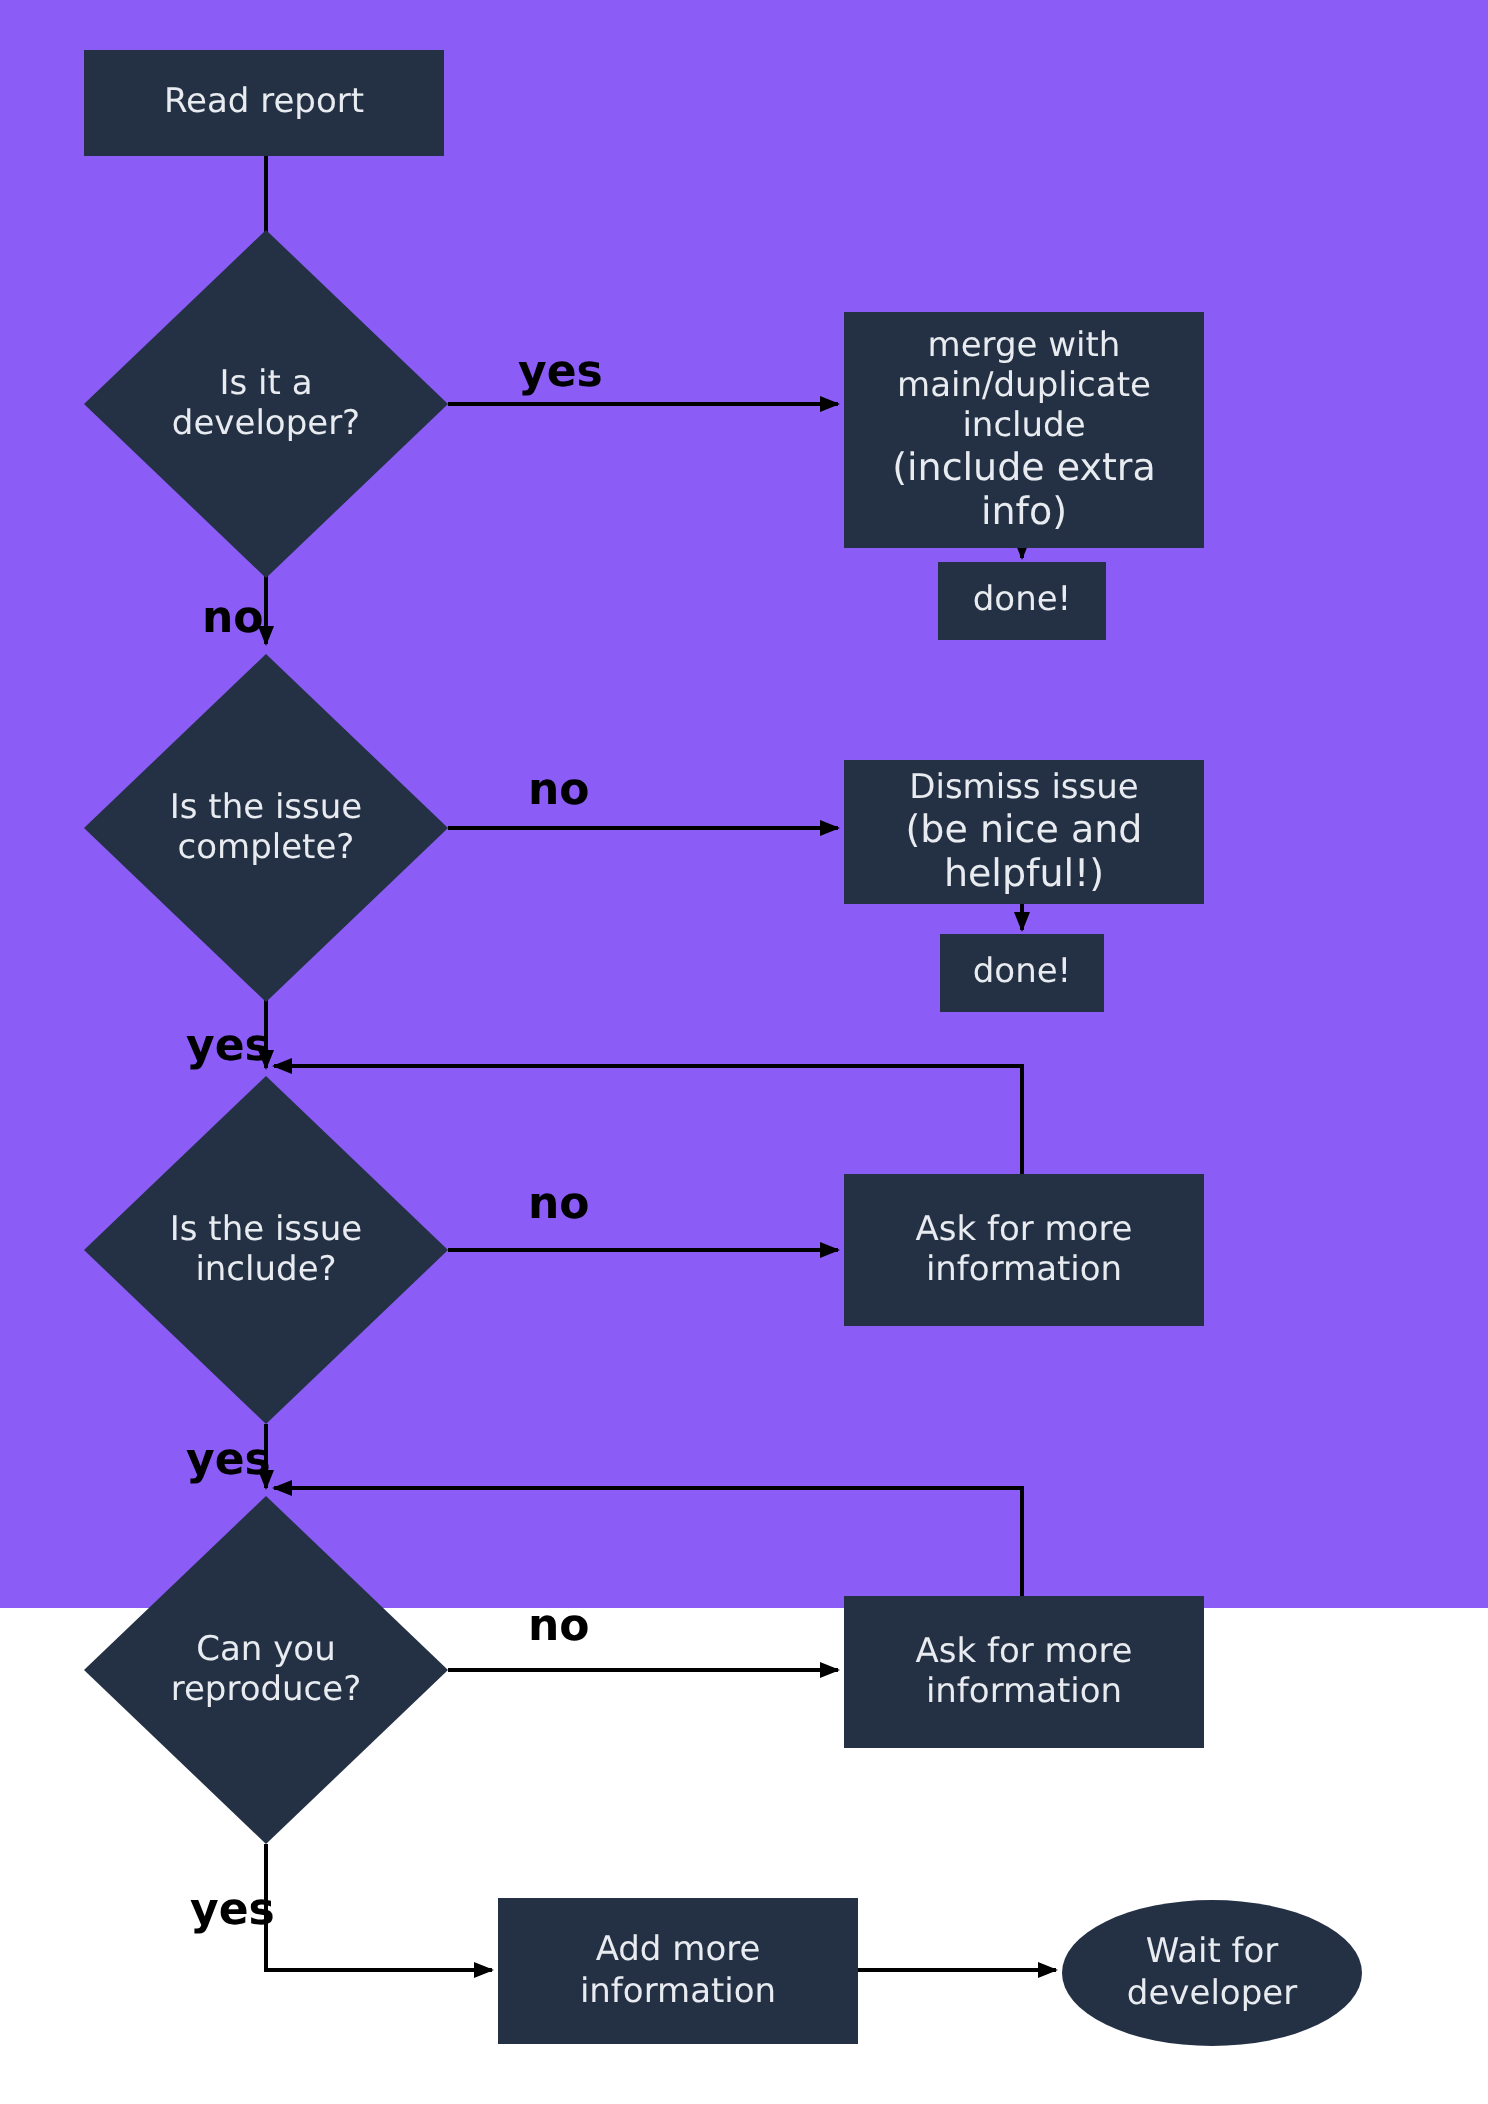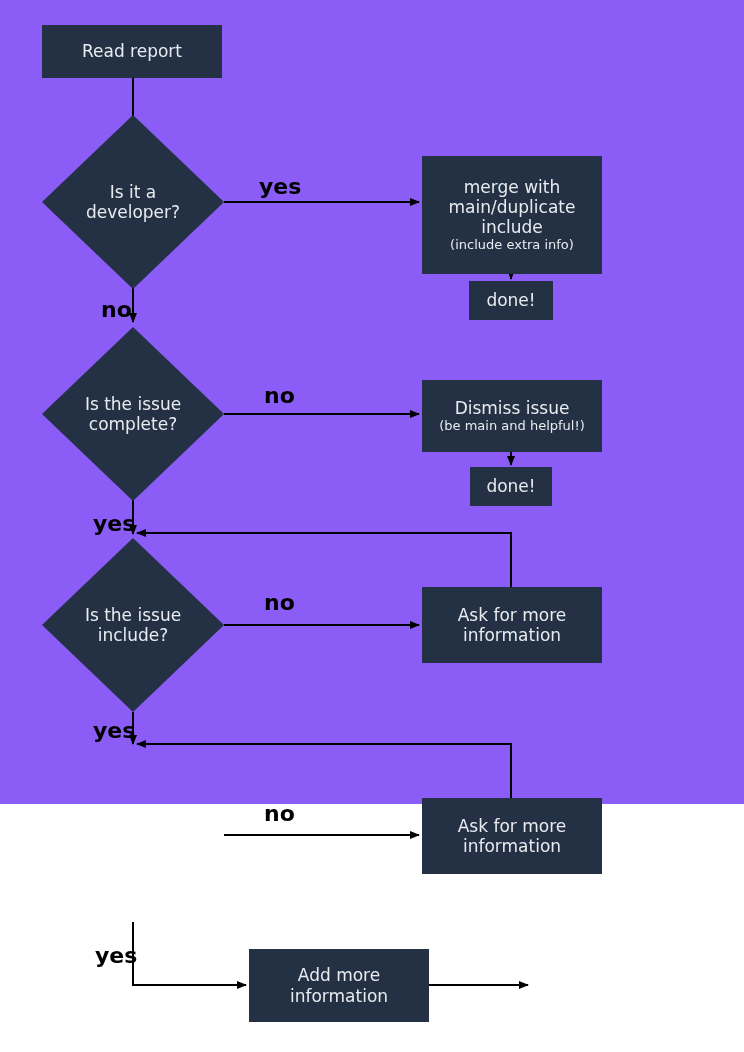--- a/index.html
+++ b/index.html
@@ -9,21 +9,21 @@
   svg#wires{position:absolute;left:0;top:0;width:744px;height:1052px;}
 
   .node{position:absolute;display:flex;align-items:center;justify-content:center;
         text-align:center;color:#e8ebef;box-sizing:border-box;line-height:1.18;}
   .box{background:#243145;}
   .diamond{background:#243145;
            clip-path:polygon(50% 0%,100% 50%,50% 100%,0% 50%);}
   .ellipse{background:#243145;border-radius:50%;}
 
   .t-main{font-size:17px;}
-  .t-small{font-size:13px;}
+  .t-small{font-size:19px;}
   .stack{display:flex;flex-direction:column;align-items:center;justify-content:center;}
 
   .edge-label{position:absolute;color:#000;font-size:22px;font-weight:700;
               font-family:"DejaVu Sans","Liberation Sans",sans-serif;white-space:nowrap;}
 </style>
 </head>
 <body>
 
 <div id="canvas">
 
@@ -85,48 +85,56 @@
     <span>done!</span>
   </div>
 
   <div class="node diamond stack t-main" style="left:42px;top:327px;width:182px;height:174px;">
     <span>Is the issue</span>
     <span>complete?</span>
   </div>
 
   <div class="node box stack t-main" style="left:422px;top:380px;width:180px;height:72px;">
     <span>Dismiss issue</span>
-    <span class="t-small">(be main and helpful!)</span>
+    <span class="t-small">(be nice and helpful!)</span>
   </div>
 
   <div class="node box t-main" style="left:470px;top:467px;width:82px;height:39px;">
     <span>done!</span>
   </div>
 
   <div class="node diamond stack t-main" style="left:42px;top:538px;width:182px;height:174px;">
     <span>Is the issue</span>
     <span>include?</span>
   </div>
 
   <div class="node box stack t-main" style="left:422px;top:587px;width:180px;height:76px;">
     <span>Ask for more</span>
     <span>information</span>
   </div>
 
+  <div class="node diamond stack t-main" style="left:42px;top:748px;width:182px;height:174px;">
+    <span>Can you</span>
+    <span>reproduce?</span>
+  </div>
 
   <div class="node box stack t-main" style="left:422px;top:798px;width:180px;height:76px;">
     <span>Ask for more</span>
     <span>information</span>
   </div>
 
   <div class="node box stack t-main" style="left:249px;top:949px;width:180px;height:73px;">
     <span>Add more</span>
     <span>information</span>
   </div>
 
+  <div class="node ellipse stack t-main" style="left:531px;top:950px;width:150px;height:73px;">
+    <span>Wait for</span>
+    <span>developer</span>
+  </div>
 
   <div class="edge-label" style="left:259px;top:174px;">yes</div>
   <div class="edge-label" style="left:101px;top:297px;">no</div>
   <div class="edge-label" style="left:264px;top:383px;">no</div>
   <div class="edge-label" style="left:93px;top:511px;">yes</div>
   <div class="edge-label" style="left:264px;top:590px;">no</div>
   <div class="edge-label" style="left:93px;top:718px;">yes</div>
   <div class="edge-label" style="left:264px;top:801px;">no</div>
   <div class="edge-label" style="left:95px;top:943px;">yes</div>
 

